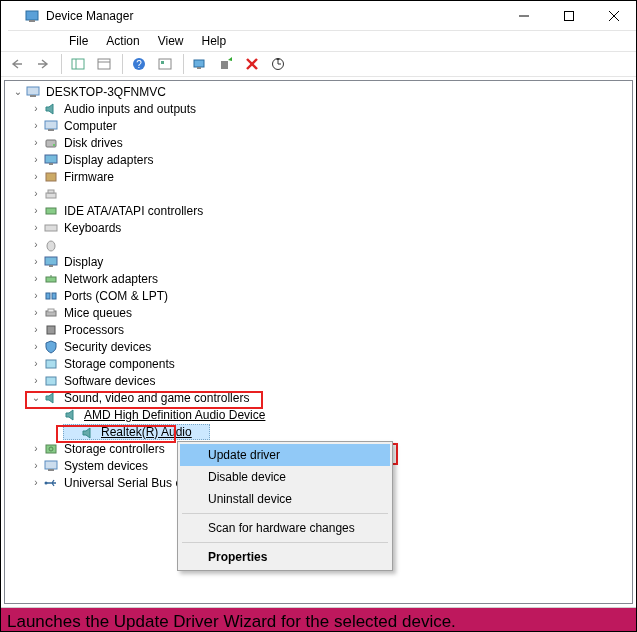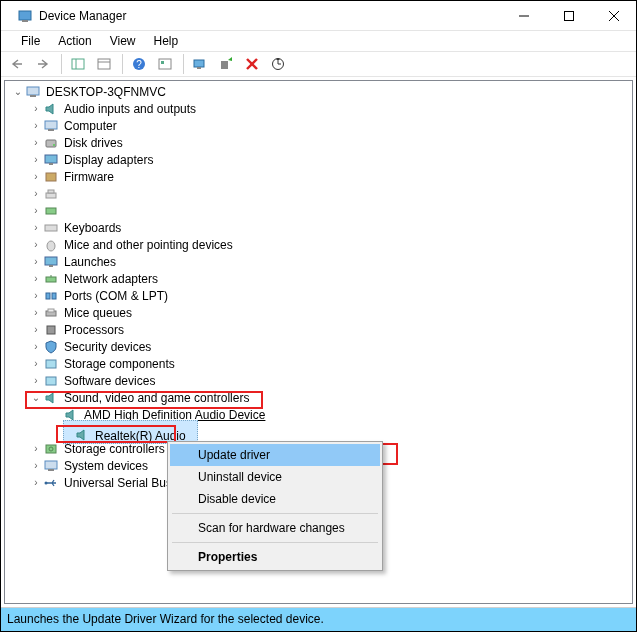--- a/index.html
+++ b/index.html
@@ -14,30 +14,32 @@
     display: flex;
     flex-direction: column;
     overflow: hidden;
   }
   .titlebar {
     height: 30px;
     display: flex;
     align-items: center;
     padding-left: 16px;
     border-bottom: 1px solid #e5e5e5;
+    margin-left: 7px;
   }
   .titlebar .icon { width: 16px; height: 16px; margin-right: 6px; display:flex;align-items:center;justify-content:center;}
   .titlebar .title { flex: 1; font-size: 12px; }
   .winbtn { width: 45px; height: 30px; display: flex; align-items: center; justify-content: center; }
   .menubar {
     height: 20px;
     display: flex;
     align-items: center;
     padding: 0 12px;
     gap: 2px;
+    margin-left: 48px;
   }
   .menuitem { padding: 1px 8px; }
   .toolbar {
     height: 26px;
     display: flex;
     align-items: center;
     padding: 0 4px;
     gap: 0;
     border-top: 1px solid #e5e5e5;
     border-bottom: 1px solid #e5e5e5;
@@ -65,24 +67,24 @@
     user-select: none;
   }
   .nicon { width: 16px; height: 16px; margin-right: 4px; display:inline-flex; align-items:center; justify-content:center;}
   .lbl { padding: 0 1px; }
   .indent0 { padding-left: 2px; }
   .indent1 { padding-left: 20px; }
   .indent2 { padding-left: 40px; text-decoration: underline; }
   .selected-bg {
     background: #cce8ff;
     border: 1px dotted #7aa7c7;
-    padding: 0 10px;
-    height: 24px;
+    padding: 0 16px;
+    height: 16px;
     display: inline-flex;
-    align-items: flex-end;
+    align-items: flex-start;
   }
   .red-box { position:absolute; border:2px solid #e82020; pointer-events:none; }
   .context-menu {
     position: absolute;
     background: #f0f0f0;
     border: 1px solid #a0a0a0;
     box-shadow: 3px 3px 4px rgba(0,0,0,0.25);
     padding: 2px;
     font-size: 12px;
     z-index: 10;
@@ -93,22 +95,22 @@
     display: flex;
     align-items: center;
   }
   .cm-item.hl { background: #91c9f7; }
   .cm-sep { height: 1px; background: #d0d0d0; margin: 3px 2px; }
   .cm-bold { font-weight: bold; text-align: right; }
   .statusbar {
     height: 24px;
     border-top: 1px solid #d0d0d0;
     padding: 4px 6px;
-    font-size: 12px;
-    background: #7dd3fc;
+    font-size: 17px;
+    background: #be185d;
   }
   svg { display:block; }
 </style>
 </head>
 <body>
 
 <div class="titlebar">
   <span class="icon">
     <svg width="14" height="14" viewBox="0 0 14 14">
         <rect x="1" y="2" width="12" height="9" fill="#5aa0d8" stroke="#2a6ca0"></rect>
@@ -276,48 +278,48 @@
           </svg>
         </span>
       </div>
       <div class="node indent1">
         <span class="exp">›</span>
         <span class="nicon">
           <svg width="14" height="12">
             <rect x="2" y="3" width="10" height="6" fill="#8c8" stroke="#585"></rect>
           </svg>
         </span>
+        <span class="lbl">IDE ATA/ATAPI controllers</span>
       </div>
       <div class="node indent1">
         <span class="exp">›</span>
         <span class="nicon">
           <svg width="14" height="10">
             <rect x="1" y="2" width="12" height="6" fill="#ddd" stroke="#999"></rect>
           </svg>
         </span>
         <span class="lbl">Keyboards</span>
       </div>
       <div class="node indent1">
         <span class="exp">›</span>
         <span class="nicon">
           <svg width="12" height="14">
             <ellipse cx="6" cy="8" rx="4" ry="5" fill="#ddd" stroke="#999"></ellipse>
           </svg>
         </span>
-        <span class="lbl">Mice and other pointing devices</span>
       </div>
       <div class="node indent1">
         <span class="exp">›</span>
         <span class="nicon">
           <svg width="14" height="12">
             <rect x="1" y="1" width="12" height="8" fill="#7bd" stroke="#469"></rect>
             <rect x="5" y="9" width="4" height="2" fill="#888"></rect>
           </svg>
         </span>
-        <span class="lbl">Launches</span>
+        <span class="lbl">Display</span>
       </div>
       <div class="node indent1">
         <span class="exp">›</span>
         <span class="nicon">
           <svg width="14" height="12">
             <rect x="2" y="4" width="10" height="5" fill="#8c8" stroke="#585"></rect>
             <line x1="7" y1="2" x2="7" y2="4" stroke="#585"></line>
           </svg>
         </span>
         <span class="lbl">Network adapters</span>
@@ -439,29 +441,29 @@
         <span class="nicon">
           <svg width="14" height="12">
             <path d="M2 6 H12 M8 6 L10 3 M8 6 L10 9" stroke="#369" fill="none" stroke-width="1.3"></path>
             <circle cx="2" cy="6" r="1.5" fill="#369"></circle>
           </svg>
         </span>
         <span class="lbl">Universal Serial Bus c</span>
       </div>
     </div>
 
-  <div class="context-menu" style="left:162px; top:360px; width:216px;">
+  <div class="context-menu" style="left:172px; top:360px; width:216px;">
     <div class="cm-item hl">
         <span>Update driver</span>
       </div>
     <div class="cm-item">
+        <span>Disable device</span>
+      </div>
+    <div class="cm-item">
         <span>Uninstall device</span>
-      </div>
-    <div class="cm-item">
-        <span>Disable device</span>
       </div>
     <div class="cm-sep"></div>
     <div class="cm-item">
         <span>Scan for hardware changes</span>
       </div>
     <div class="cm-sep"></div>
     <div class="cm-item cm-bold">
         <span>Properties</span>
       </div>
   </div>

